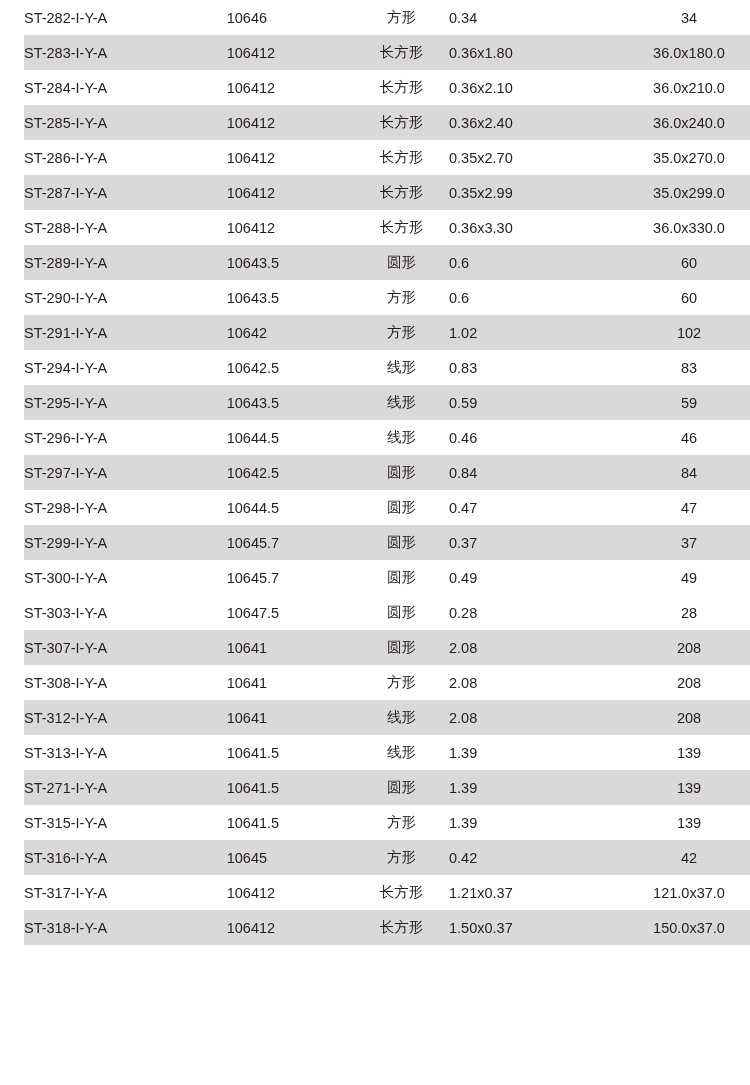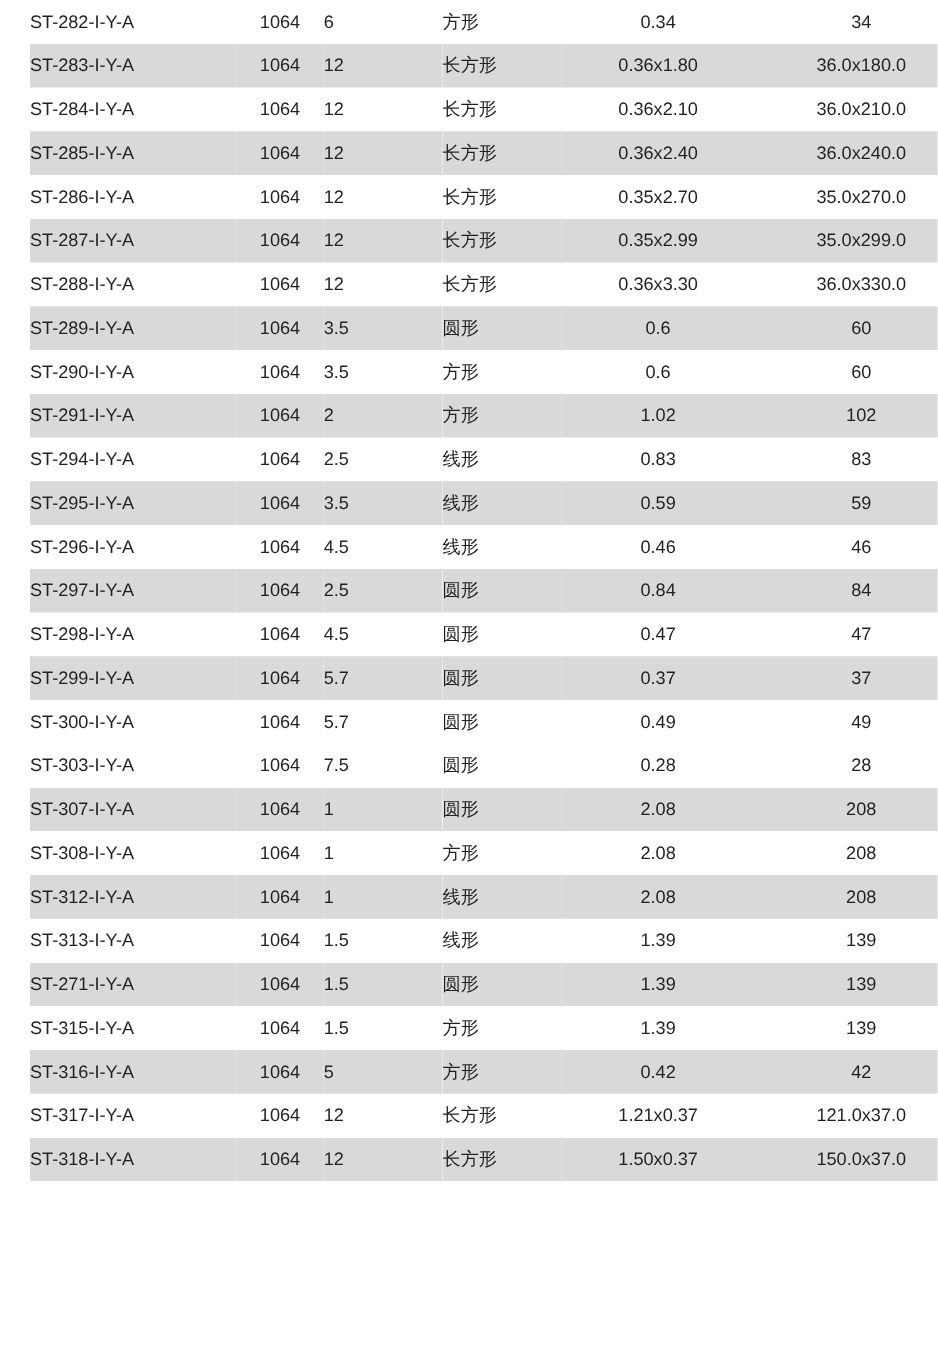--- a/index.html
+++ b/index.html
@@ -25,24 +25,24 @@
     padding: 0;
     vertical-align: middle;
     white-space: nowrap;
     overflow: hidden;
   }
   tr.row-odd td { background: #ffffff; }
   tr.row-even td { background: #d9d9d9; }
 
   
   .c-model  { width: 165px; padding-left: 30px; }
-  .c-wave   { width: 70px;  text-align: center; }
+  .c-wave   { width: 70px;  text-align: right; }
   .c-freq   { width: 95px;  text-align: left; }
-  .c-shape  { width: 95px;  }
-  .c-size   { width: 155px; text-align: center; }
+  .c-shape  { width: 95px;  text-align: center; }
+  .c-size   { width: 155px; text-align: left; }
   .c-spot   { width: 170px; text-align: center; }
 
   .cell-inner { display: block; }
 </style>
 </head>
 <body>
 
 <table class="spec-table">
   <tbody>
       <tr class="row-odd">

